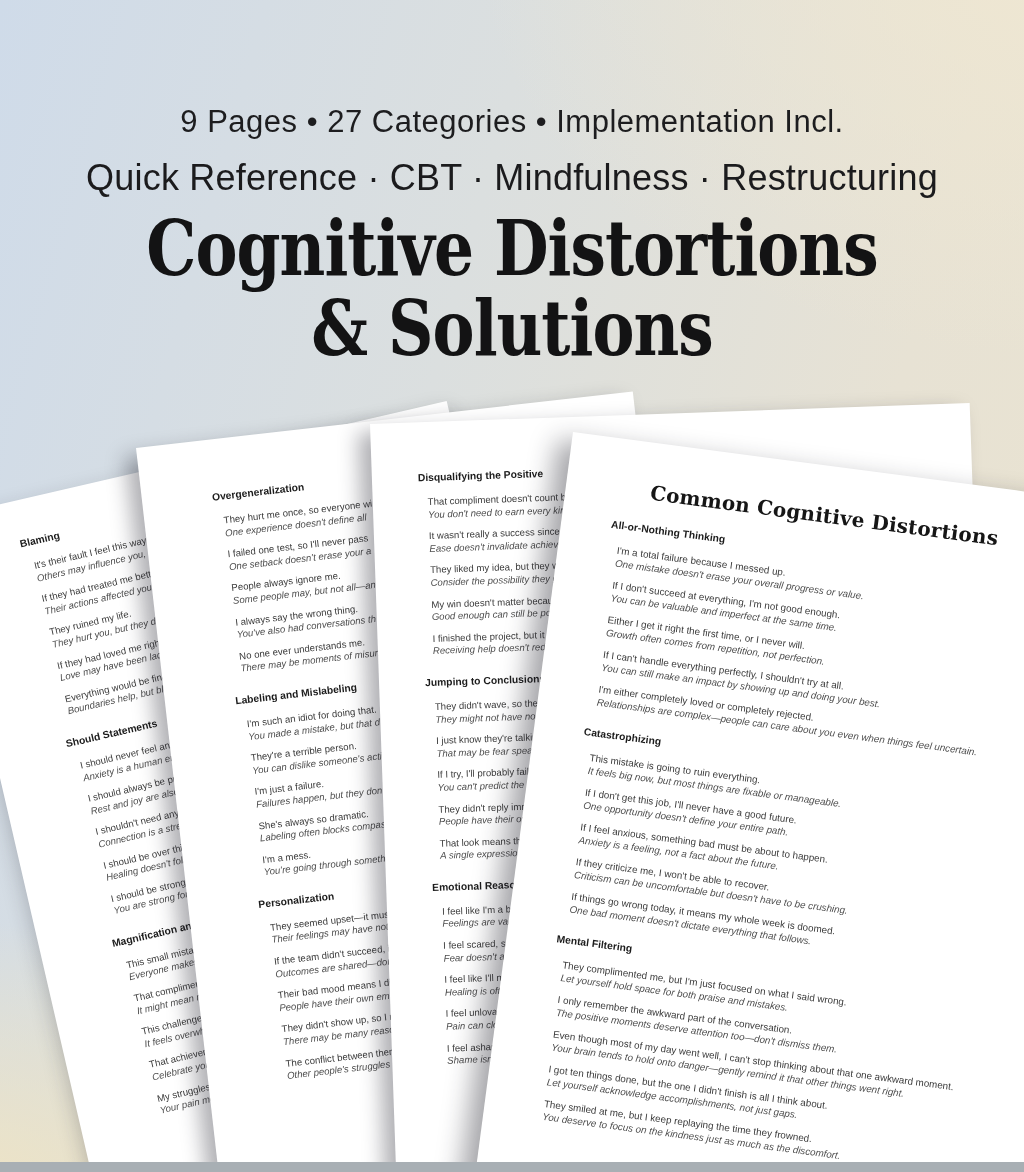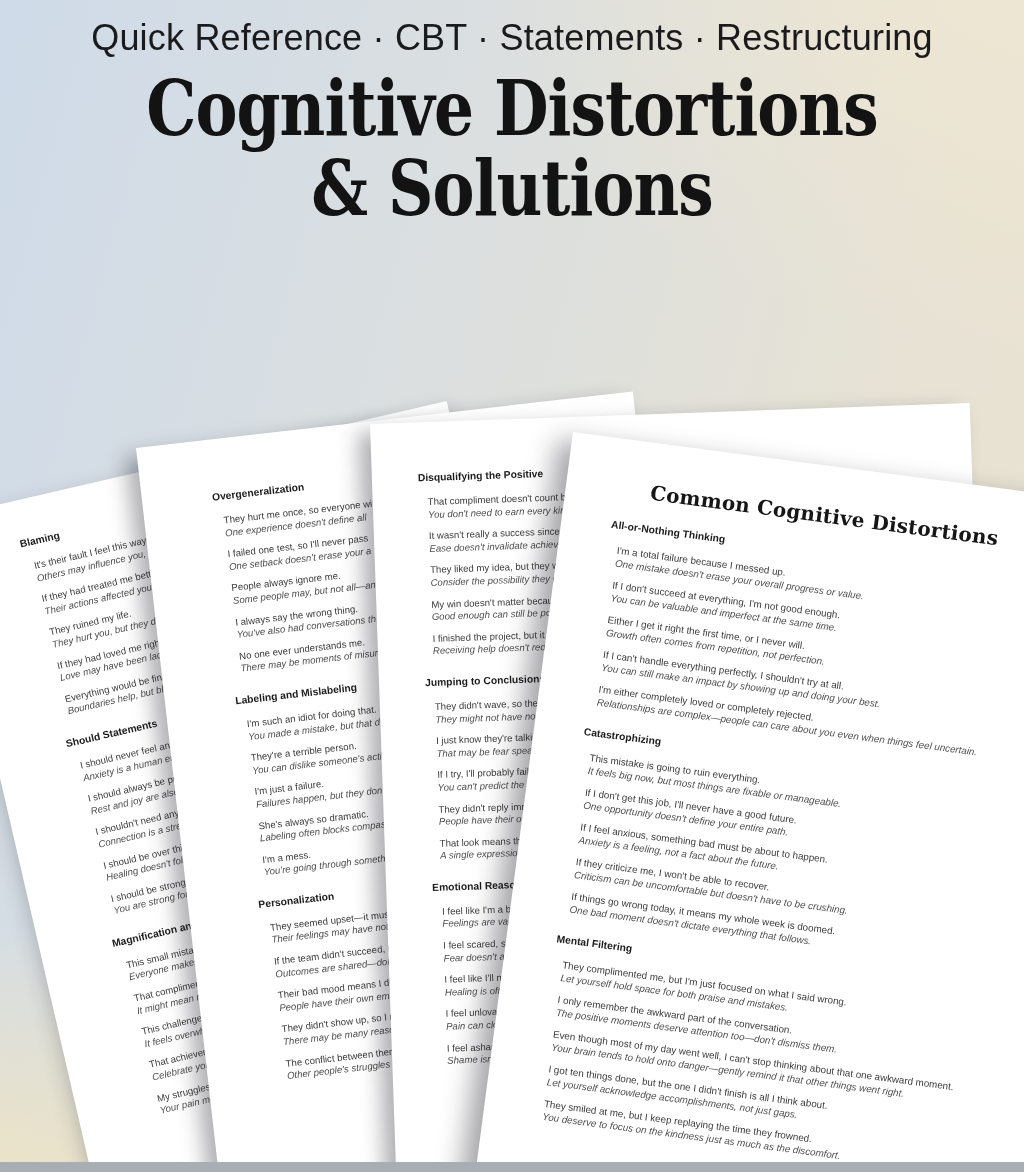--- a/index.html
+++ b/index.html
@@ -42,21 +42,22 @@
   .statement{font-size:9.6px;line-height:12.6px;color:#3a3a3a;white-space:nowrap;}
   .reframe{font-size:9.6px;line-height:12.6px;color:#4e4e4e;font-style:italic;white-space:nowrap;}
   .p4 .statement,.p4 .reframe{font-size:9.8px;line-height:13px;}
   .bottom-bar{position:absolute;left:0;bottom:0;width:100%;height:10px;background:#a8afb4;z-index:60;}
 </style>
 </head>
 <body>
 
 <div class="stage">
   <div class="cover-header">
-    <div class="features-line">Quick Reference · CBT · Statements · Restructuring</div>
+    <div class="stats-line">9 Pages • 27 Categories • Implementation Incl.</div>
+    <div class="features-line">Quick Reference · CBT · Mindfulness · Restructuring</div>
     <div class="title-block">
       <div>Cognitive Distortions</div>
       <div>&amp; Solutions</div>
     </div>
   </div>
 
   <div id="pages">
       <div class="page p1">
         <div class="heading">Blaming</div>
         <div class="pair">

